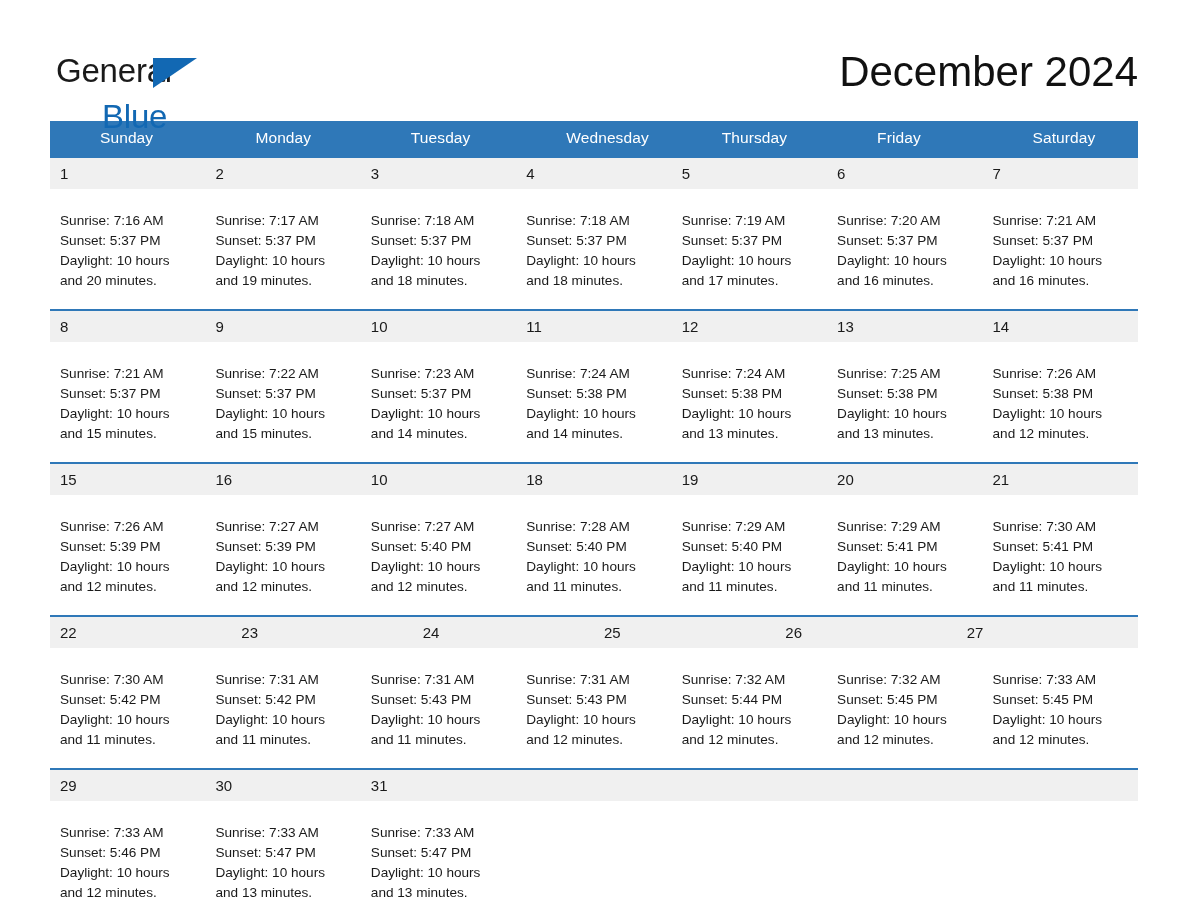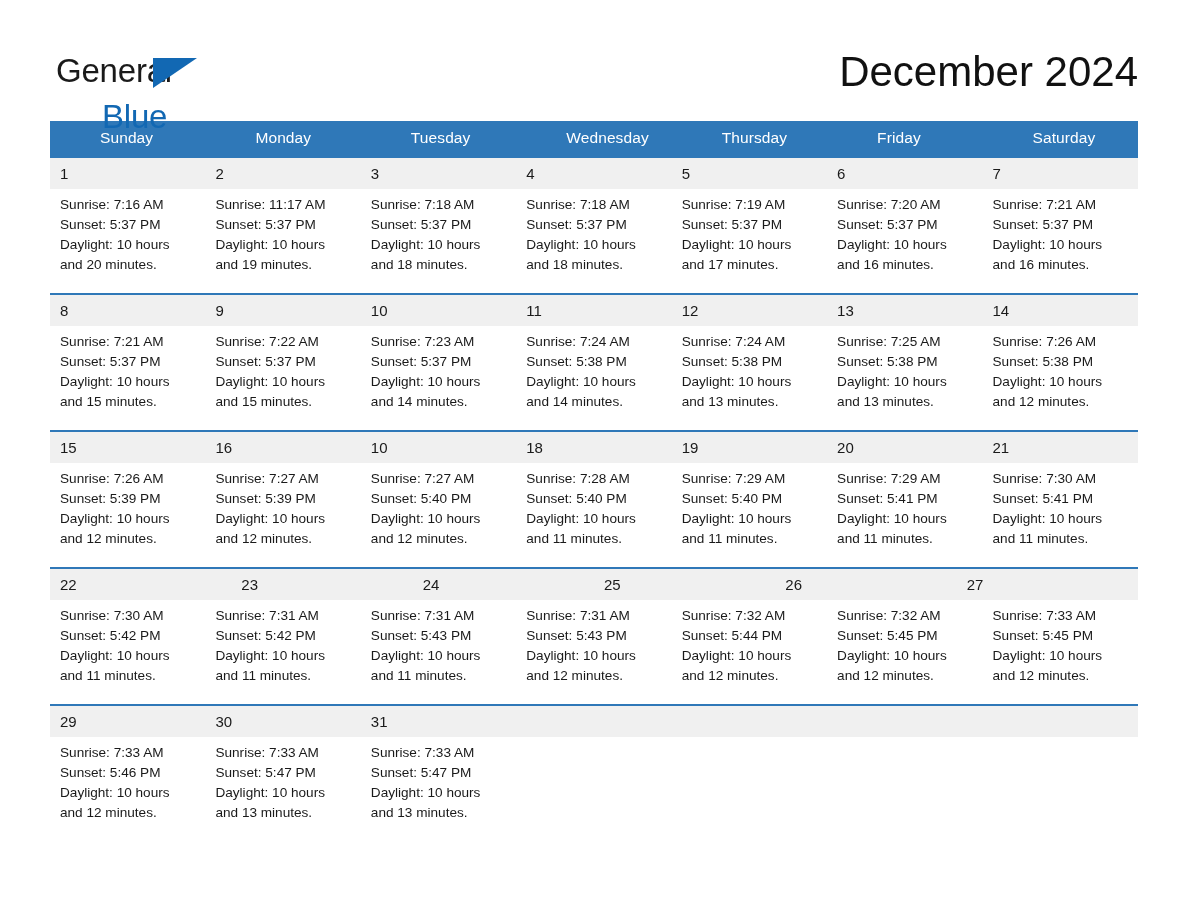--- a/index.html
+++ b/index.html
@@ -131,20 +131,21 @@
     line-height: 18px;
     padding: 7px 0 6px 10px;
     color: #1a1a1a;
     min-height: 31px;
   }
 
   .detail-strip {
     display: flex;
     background: #ffffff;
     height: 104px;
+    margin-top: 16px;
   }
   .detail-cell {
     flex: 1 1 0;
     padding: 6px 8px 0 10px;
     font-size: 13.6px;
     line-height: 20px;
     color: #1a1a1a;
   }
   .detail-cell .line {
     white-space: nowrap;
@@ -197,21 +198,21 @@
         <div class="daynum-cell">7</div>
       </div>
       <div class="detail-strip">
         <div class="detail-cell">
           <div class="line">Sunrise: 7:16 AM</div>
           <div class="line">Sunset: 5:37 PM</div>
           <div class="line">Daylight: 10 hours</div>
           <div class="line">and 20 minutes.</div>
         </div>
         <div class="detail-cell">
-          <div class="line">Sunrise: 11:17 AM</div>
+          <div class="line">Sunrise: 7:17 AM</div>
           <div class="line">Sunset: 5:37 PM</div>
           <div class="line">Daylight: 10 hours</div>
           <div class="line">and 19 minutes.</div>
         </div>
         <div class="detail-cell">
           <div class="line">Sunrise: 7:18 AM</div>
           <div class="line">Sunset: 5:37 PM</div>
           <div class="line">Daylight: 10 hours</div>
           <div class="line">and 18 minutes.</div>
         </div>

